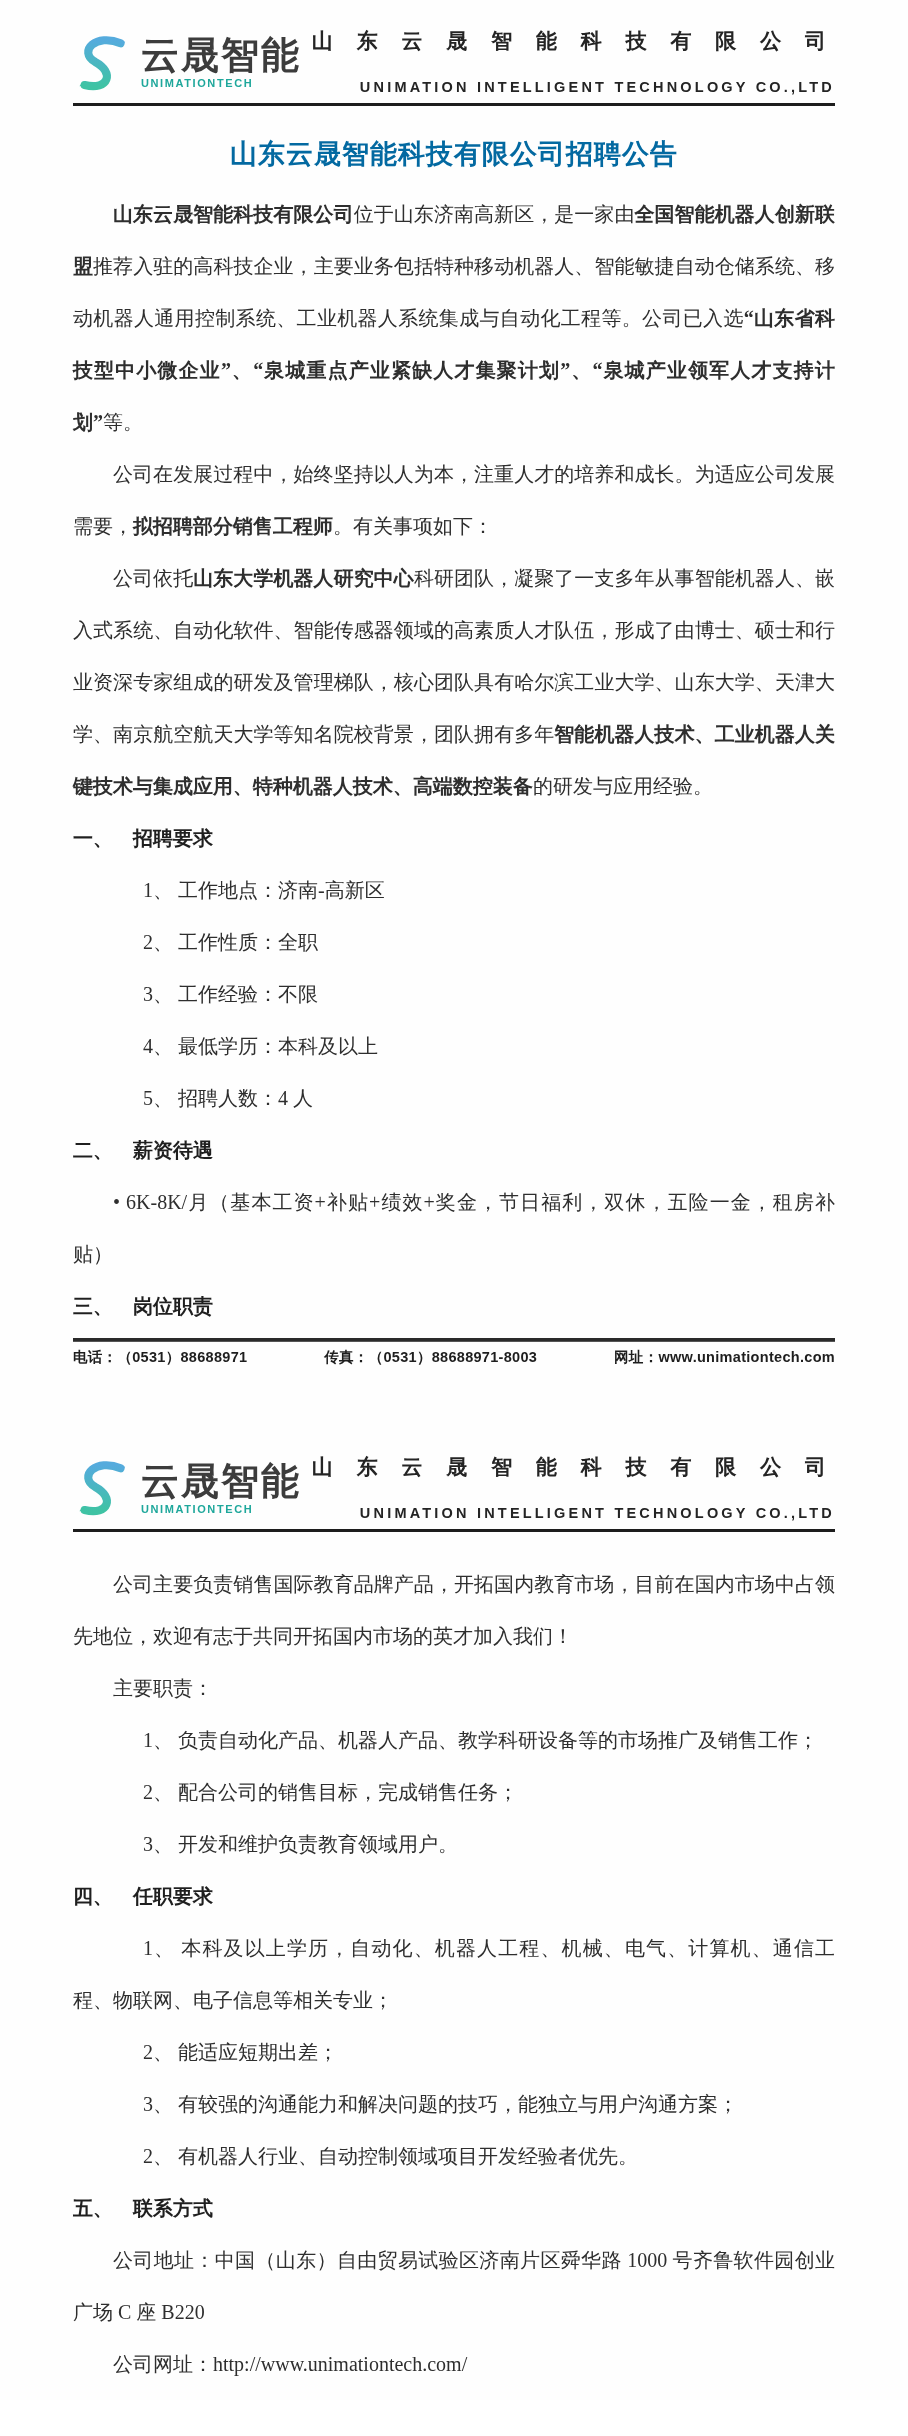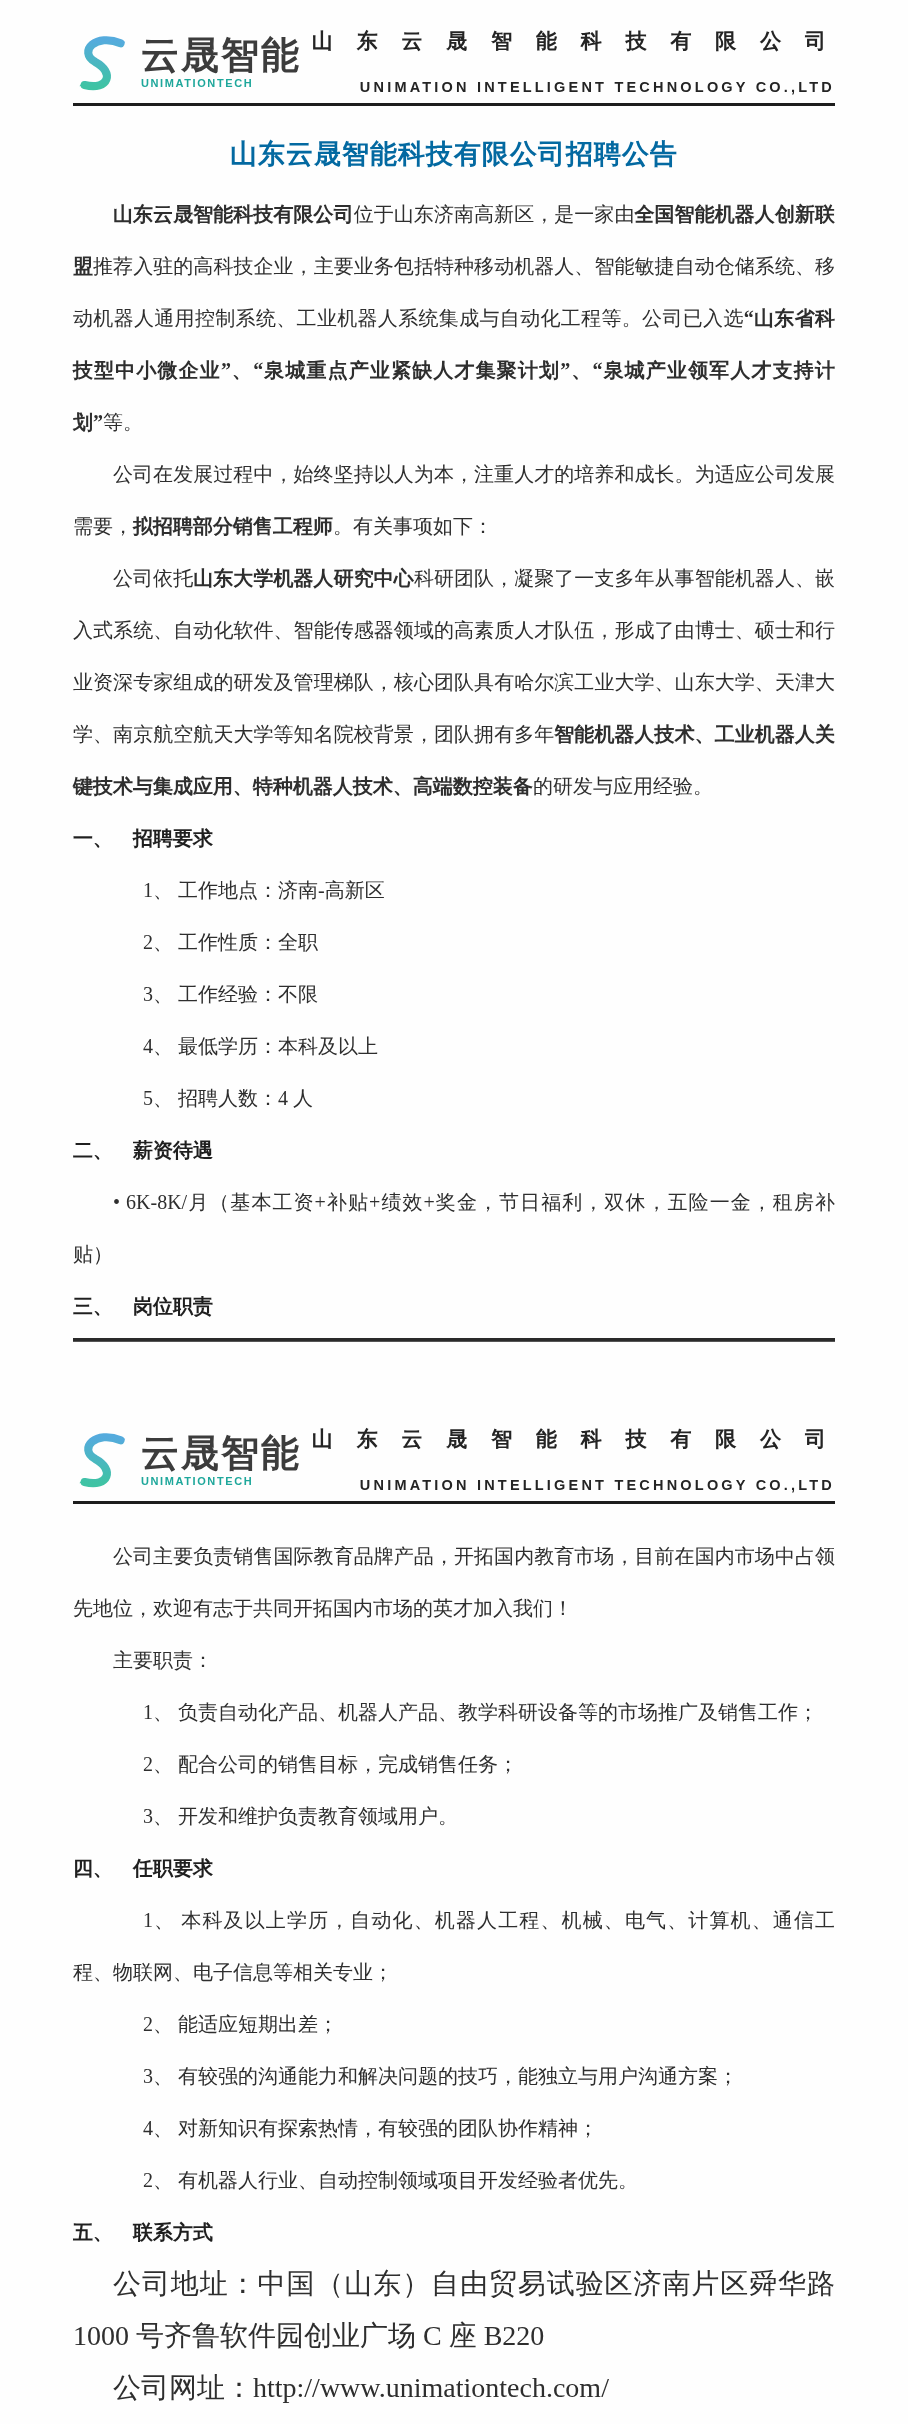--- a/index.html
+++ b/index.html
@@ -25,21 +25,21 @@
   
   .title {
     text-align:center; font-size:27px; font-weight:700; color:#0369a1;
     margin:30px 0 14px 0; line-height:1.4; letter-spacing:1px;
   }
   p.body { font-size:20px; line-height:52px; margin:0; text-indent:40px; text-align:justify; }
   .b { font-weight:700;margin-top:36px; }
   h2.sec { font-size:20px; line-height:52px; font-weight:700; margin:0; color:#1f1f1f; }
   h2.sec .sec-t { margin-left:20px; }
   .lst p.li { font-size:20px; line-height:52px; margin:0; text-indent:70px; text-align:justify; }
-  .lst p.ct { font-size:28px; line-height:52px; margin:0; text-indent:40px; text-align:justify; }
+  .lst p.ct { font-size:20px; line-height:52px; margin:0; text-indent:40px; text-align:justify; }
   p.bullet { font-size:20px; line-height:52px; margin:0; text-indent:40px; text-align:justify; }
   
   .pf { margin-top:6px; }
   .pf-rule { height:2.5px; background:#2a2a2a; border-bottom:1px solid #555; }
   .pf-rows { font-family:"Liberation Sans", sans-serif; font-weight:700; font-size:14.5px; color:#1e1e1e; letter-spacing:0.3px; }
   .pf-row { display:flex; justify-content:space-between; line-height:25px; margin-top:3px; }
   .pgap { height:86px; }
 </style>
 </head>
 <body>
@@ -94,20 +94,25 @@
     </h2>
     <p class="bullet">• 6K-8K/月（基本工资+补贴+绩效+奖金，节日福利，双休，五险一金，租房补贴）</p>
 
     <h2 class="sec">
       <span class="sec-n">三、</span><span class="sec-t">岗位职责</span>
     </h2>
 
     <div class="pf">
       <div class="pf-rule"></div>
       <div class="pf-rows">
+        <div class="pf-row">
+          <span>电话：（0531）88688971</span>
+          <span>传真：（0531）88688971-8003</span>
+          <span>网址：www.unimationtech.com</span>
+        </div>
       </div>
     </div>
   </section>
 
   <div class="pgap"></div>
 
   <section>
     <div class="hdr">
       <div class="hdr-logo">
         <svg class="logo-icon" viewBox="0 0 100 100">
@@ -135,21 +140,20 @@
         <p class="li">3、 开发和维护负责教育领域用户。</p>
       </div>
 
     <h2 class="sec">
       <span class="sec-n">四、</span><span class="sec-t">任职要求</span>
     </h2>
     <div class="lst">
         <p class="li">1、 本科及以上学历，自动化、机器人工程、机械、电气、计算机、通信工程、物联网、电子信息等相关专业；</p>
         <p class="li">2、 能适应短期出差；</p>
         <p class="li">3、 有较强的沟通能力和解决问题的技巧，能独立与用户沟通方案；</p>
-        <p class="li">4、 对新知识有探索热情，有较强的团队协作精神；</p>
         <p class="li">2、 有机器人行业、自动控制领域项目开发经验者优先。</p>
       </div>
 
     <h2 class="sec">
       <span class="sec-n">五、</span><span class="sec-t">联系方式</span>
     </h2>
     <div class="lst">
         <p class="ct">公司地址：中国（山东）自由贸易试验区济南片区舜华路 1000 号齐鲁软件园创业广场 C 座 B220</p>
         <p class="ct">公司网址：http://www.unimationtech.com/</p>
       </div>

